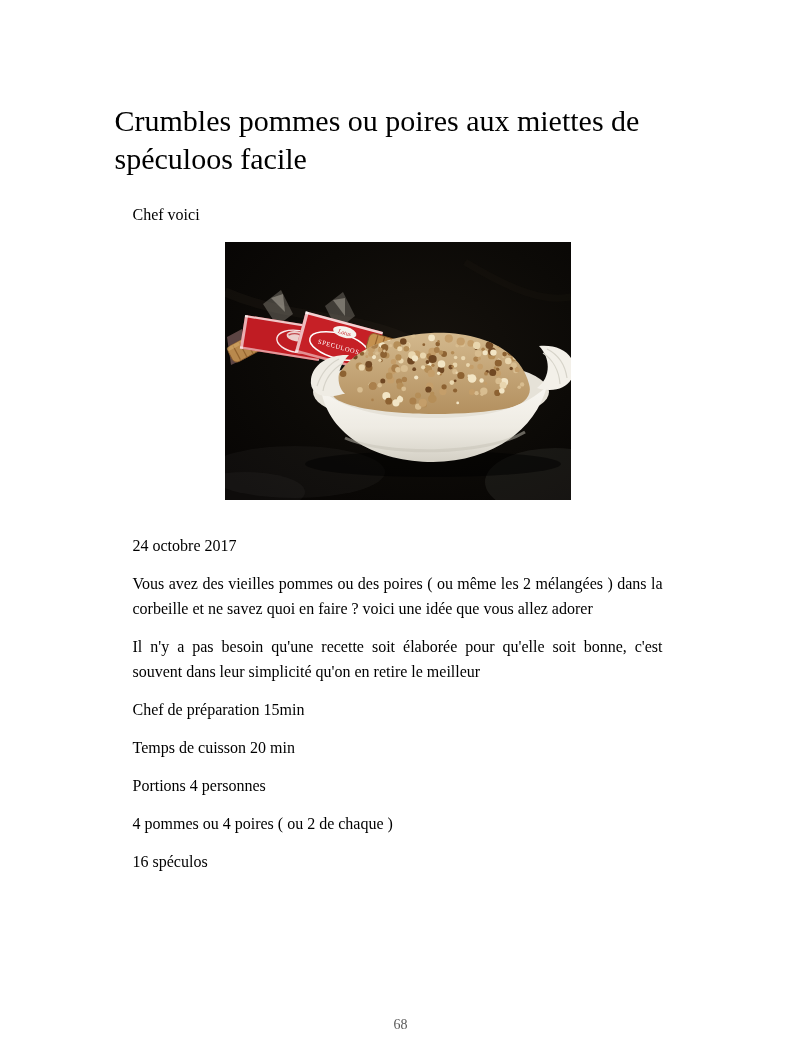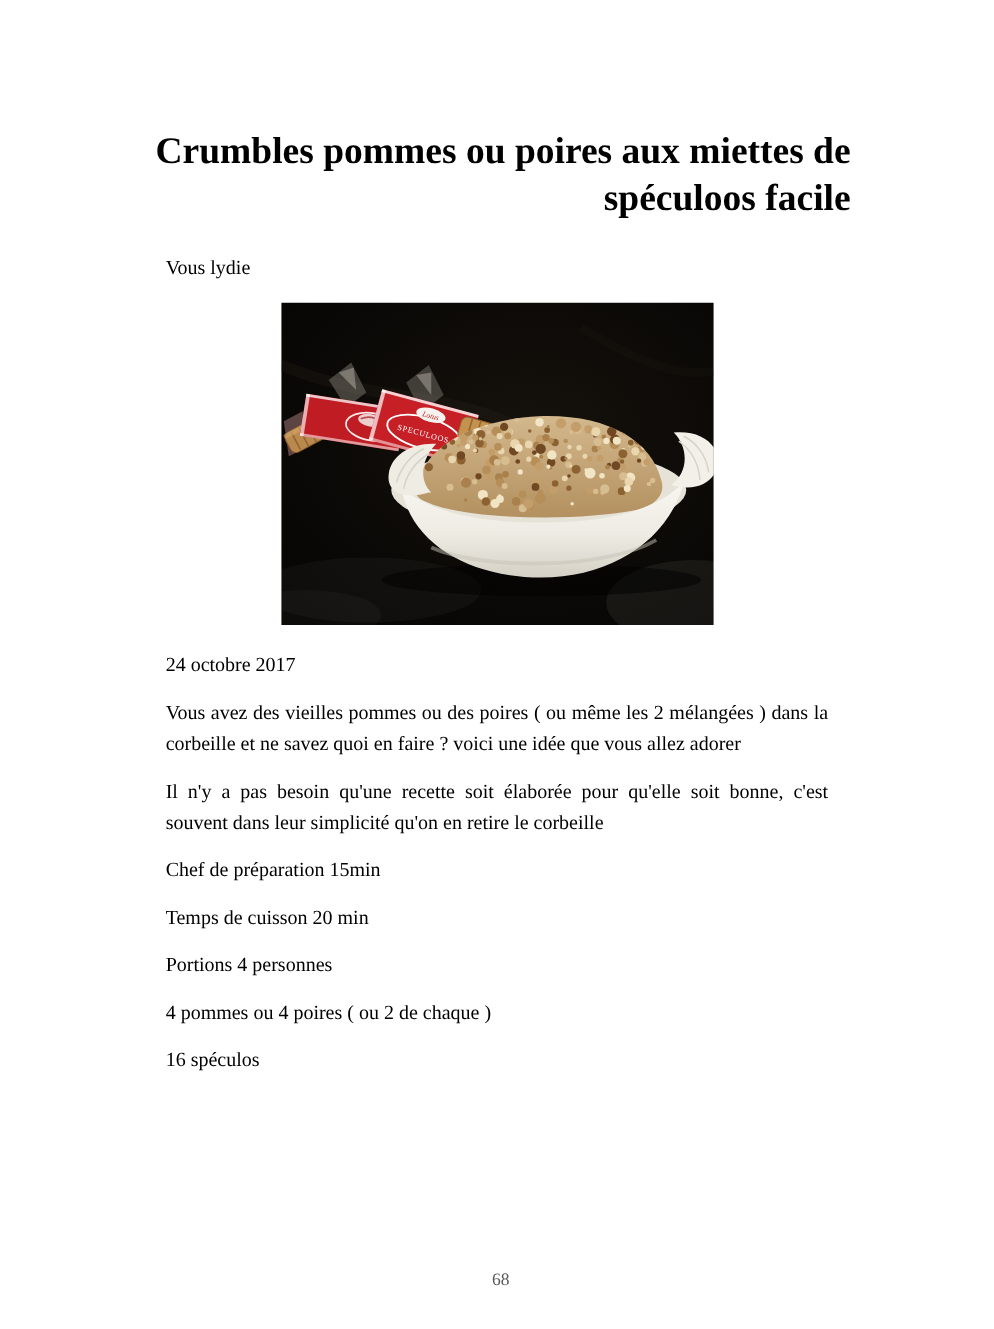--- a/index.html
+++ b/index.html
@@ -13,60 +13,60 @@
     color:#000;
   }
   .page-content {
     width:530px;
     margin:0 auto;
     padding-top:102px;
   }
   h1.recipe-title {
     font-size:30px;
     line-height:38px;
-    font-weight:bold;
-    text-align:right;
+    font-weight:normal;
+    text-align:left;
     margin:0 -18px;
   }
   .byline {
     font-size:16px;
     line-height:25px;
     margin:24px 0 0 0;
   }
   .photo-wrap {
     width:346px; height:258px;
     margin:15px auto 0 auto;
   }
   .photo-wrap svg { display:block; }
   p.body-text {
     font-size:16px;
     line-height:25px;
     margin:13px 0 0 0;
   }
   p.justified { text-align:justify; }
-  p.first-after-photo { margin-top:20px; }
+  p.first-after-photo { margin-top:33px; }
   .page-number {
     position:absolute;
     top:1014px; left:3px;
     width:100%;
     text-align:center;
     font-size:14px;
     line-height:21px;
     color:#595959;
   }
   .svg-label { font-family:"Liberation Serif", serif; }
 </style>
 </head>
 <body>
 
 <div class="page-content">
 
   <h1 class="recipe-title">Crumbles pommes ou poires aux miettes de spéculoos facile</h1>
 
-  <p class="byline">Vous lydie</p>
+  <p class="byline">Chef voici</p>
 
   <div class="photo-wrap">
     <svg width="346" height="258" viewBox="0 0 346 258" xmlns="http://www.w3.org/2000/svg">
       <defs>
         <radialGradient id="bgGrad" cx="58%" cy="42%" r="75%">
           <stop offset="0%" stop-color="#16120d"></stop>
           <stop offset="60%" stop-color="#0c0a07"></stop>
           <stop offset="100%" stop-color="#070504"></stop>
         </radialGradient>
         <linearGradient id="dishFront" x1="0" y1="0" x2="0" y2="1">
@@ -332,21 +332,21 @@
           <path d="M342,136 C340,122 332,112 322,107" stroke="#d6d3c9" stroke-width="1.2" fill="none"></path>
           <path d="M335,142 C334,128 327,117 318,111" stroke="#d6d3c9" stroke-width="1.2" fill="none"></path>
         </g>
       </g>
     </svg>
   </div>
 
   <p class="body-text first-after-photo">24 octobre 2017</p>
 
   <p class="body-text justified">Vous avez des vieilles pommes ou des poires ( ou même les 2 mélangées )  dans la corbeille et ne savez quoi en faire ? voici une idée que vous allez adorer</p>
-  <p class="body-text justified">Il n'y a pas besoin qu'une recette soit élaborée pour qu'elle soit bonne, c'est souvent dans leur simplicité qu'on en retire le corbeille</p>
+  <p class="body-text justified">Il n'y a pas besoin qu'une recette soit élaborée pour qu'elle soit bonne, c'est souvent dans leur simplicité qu'on en retire le meilleur</p>
 
   <p class="body-text">Chef de préparation 15min</p>
   <p class="body-text">Temps de cuisson 20 min</p>
   <p class="body-text">Portions 4 personnes</p>
 
 
   <p class="body-text">4 pommes ou 4 poires ( ou 2 de chaque )</p>
   <p class="body-text">16 spéculos</p>
 
 </div>

